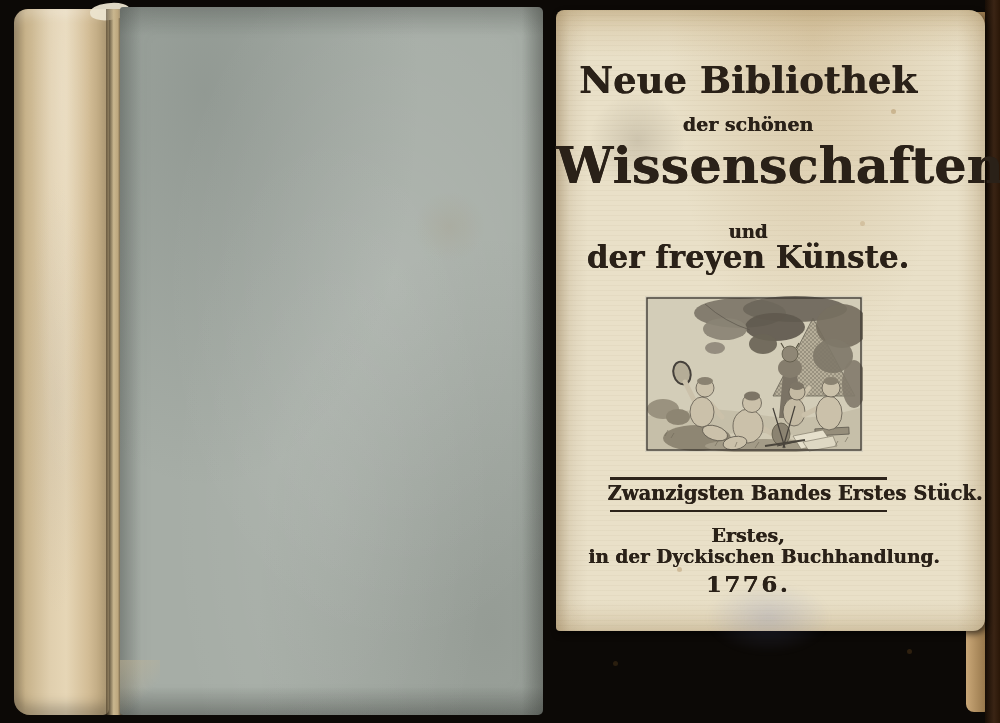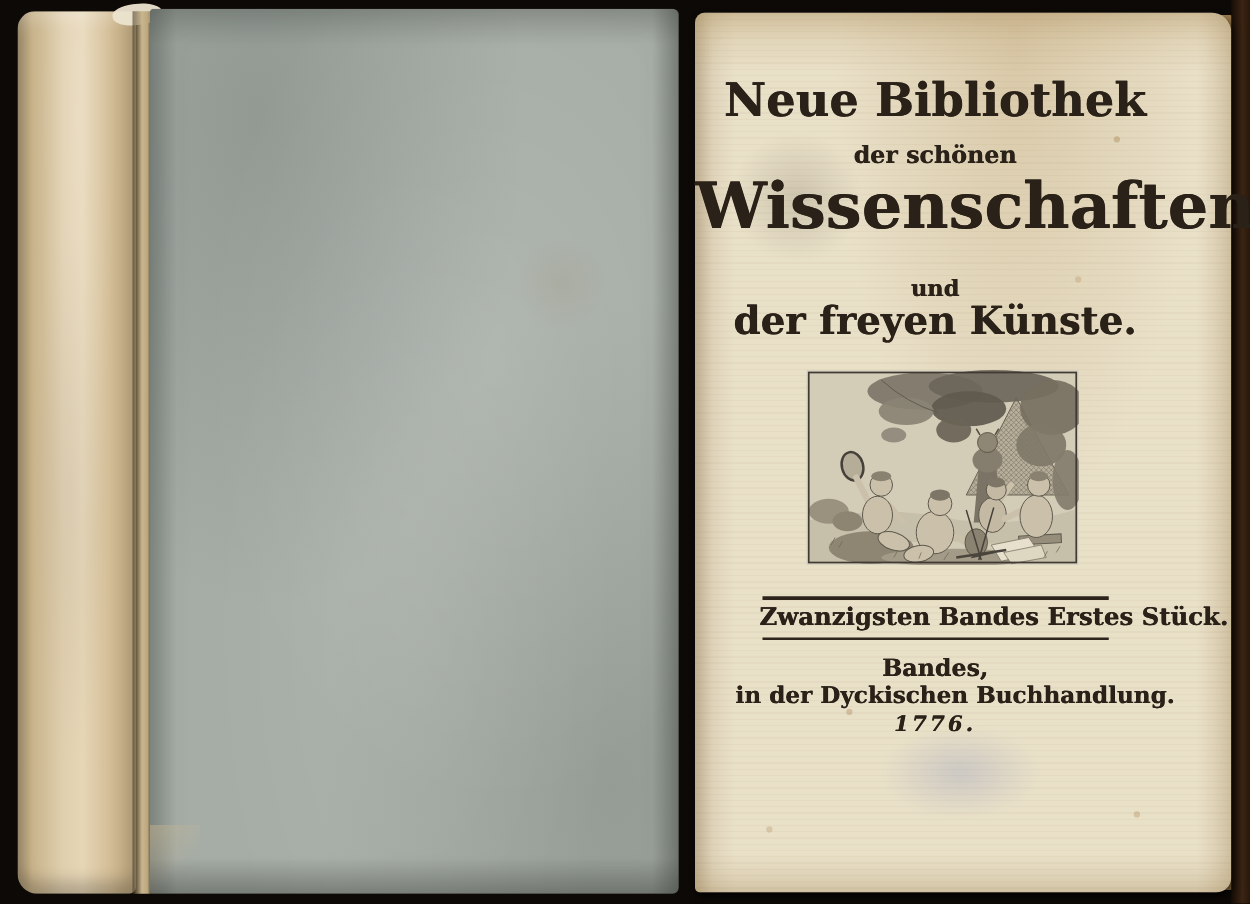--- a/index.html
+++ b/index.html
@@ -51,21 +51,21 @@
     position:absolute;left:966px;top:12px;width:26px;height:700px;
     background:linear-gradient(90deg,#caa878,#9a7a4e 70%, #6d5130);
     border-radius:8px;
   }
   .board-right{
     position:absolute;left:985px;top:0;width:15px;height:723px;
     background:linear-gradient(90deg,#170d05,#3a2414 60%, #2a1708);
   }
   
   .page{
-    position:absolute;left:556px;top:10px;width:429px;height:704px;
+    position:absolute;left:556px;top:10px;width:429px;height:621px;
     border-radius:8px 16px 12px 4px;
     background-color:#e9e0c8;
     background-image:
       repeating-linear-gradient(180deg, rgba(130,110,70,.05) 0 1px, transparent 1px 5px),
       linear-gradient(180deg, rgba(186,156,105,.38), rgba(186,156,105,.14) 24px, transparent 48px),
       linear-gradient(0deg, rgba(170,140,90,.22), transparent 32px),
       linear-gradient(90deg, rgba(130,100,60,.32), rgba(140,110,70,.10) 14px, transparent 32px),
       linear-gradient(270deg, rgba(170,140,95,.26), transparent 28px),
       radial-gradient(circle at 19% 21%, rgba(70,60,45,.17), transparent 8%),
       radial-gradient(ellipse at 60% 4%, rgba(180,148,96,.30), transparent 40%);
@@ -97,21 +97,21 @@
   .t2{top:103px;font-size:19px;}
   .t3{top:125px;font-size:51px;}
   .t4{top:211px;font-size:18px;}
   .t5{top:229px;font-size:31px;}
   .rule{position:absolute;left:54px;width:277px;height:0;border-top:3px solid #2d241b;}
   .rule-top{top:467px;}
   .rule-bot{top:500px;border-top-width:2.5px;}
   .t-part{top:472px;font-size:19.5px;margin-left:47px;}
   .t-city{top:514px;font-size:19px;}
   .t-pub{top:536px;font-size:18.5px;padding-left:16px;}
-  .t-year{top:560px;font-size:17px;letter-spacing:2.5px;font-style:italic;}
+  .t-year{top:560px;font-size:23px;letter-spacing:2.5px;}
   .vignette-wrap{
     position:absolute;left:89px;top:286px;width:218px;height:156px;
   }
 </style>
 </head>
 <body>
 
 <div id="stage">
 
   <div class="spine"></div>
@@ -131,21 +131,21 @@
       <div class="line t1">Neue Bibliothek</div>
       <div class="line t2">der schönen</div>
       <div class="line t3">Wissenschaften</div>
       <div class="line t5">der freyen Künste.</div>
       <div class="line t4">und</div>
 
       <div class="rule rule-top"></div>
       <div class="line t-part">Zwanzigsten Bandes Erstes Stück.</div>
       <div class="rule rule-bot"></div>
 
-      <div class="line t-city">Bandes,</div>
+      <div class="line t-city">Erstes,</div>
       <div class="line t-pub">in der Dyckischen Buchhandlung.</div>
       <div class="line t-year">1776.</div>
     </div>
 
     <div class="vignette-wrap">
       <svg width="218" height="156" viewBox="0 0 218 156" xmlns="http://www.w3.org/2000/svg">
         <defs>
           <pattern id="xh" width="4" height="4" patternUnits="userSpaceOnUse">
             <path d="M0,4 L4,0 M0,0 L4,4" stroke="#5a544a" stroke-width="0.5"></path>
           </pattern>

